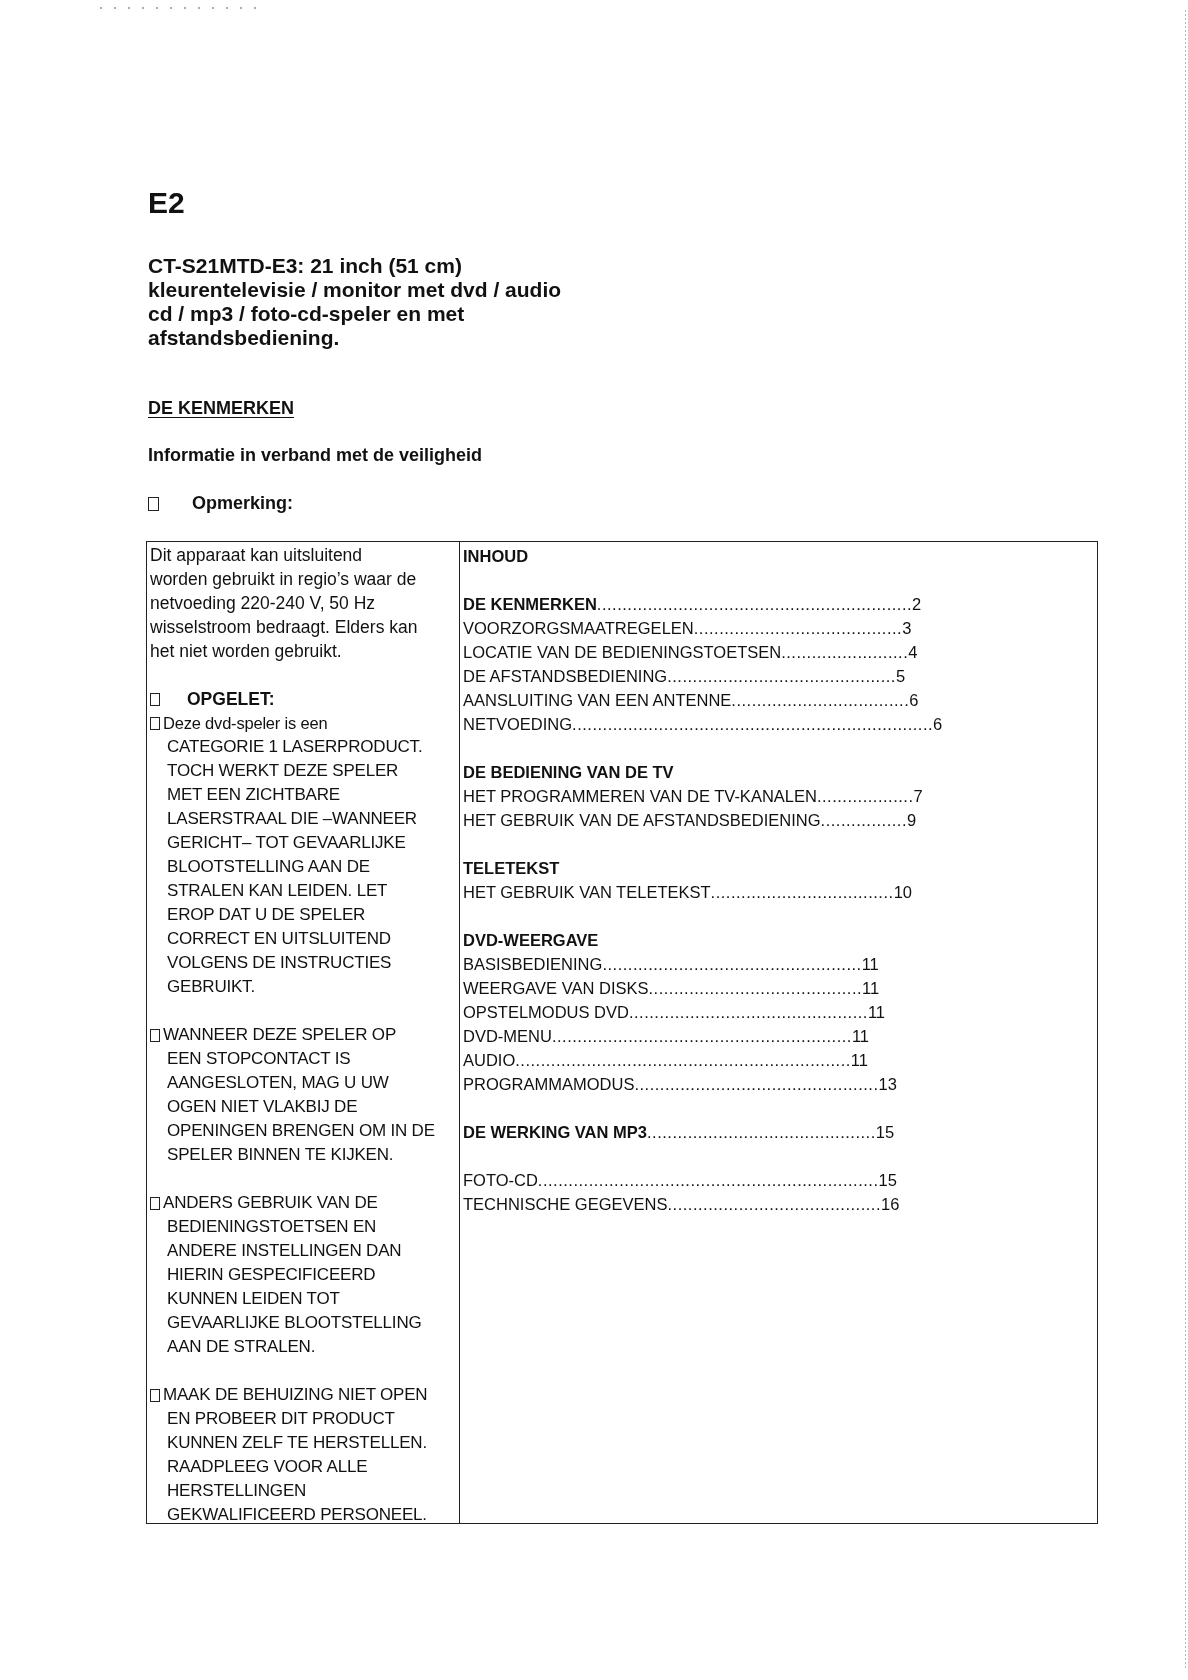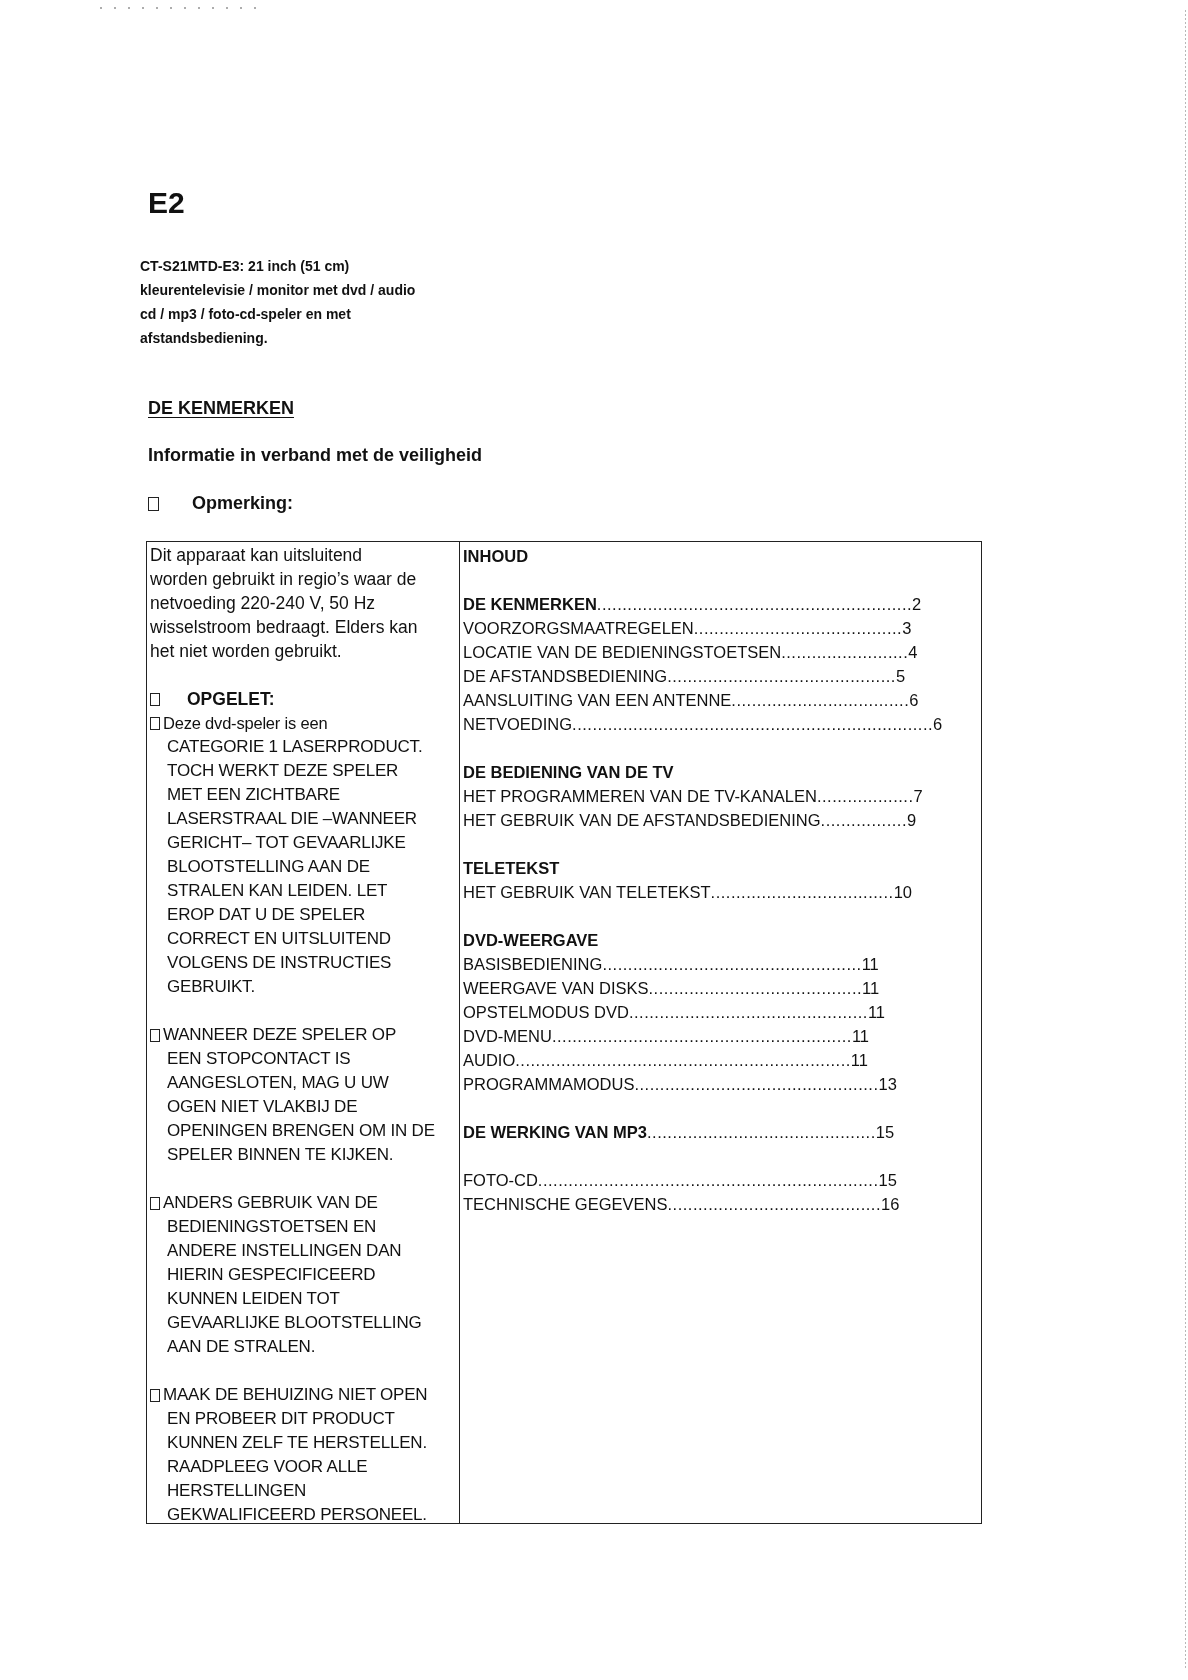--- a/index.html
+++ b/index.html
@@ -15,42 +15,42 @@
     .scan-specks-top {
       position: absolute; left: 100px; top: 7px; width: 160px; height: 2px;
       background-image: linear-gradient(90deg, #777 2px, transparent 2px);
       background-size: 14px 2px; opacity: 0.6;
     }
     .page-code {
       position: absolute; left: 148px; top: 186px;
       font-family: Liberation Sans, sans-serif; font-weight: bold; font-size: 30px;
     }
     .product-title {
-      position: absolute; left: 140px; top: 254px; width: 420px;
-      font-weight: bold; font-size: 14px; line-height: 24px;
+      position: absolute; left: 148px; top: 254px; width: 420px;
+      font-weight: bold; font-size: 21px; line-height: 24px;
     }
     .section-heading {
       position: absolute; left: 148px; top: 398px;
       font-weight: bold; font-size: 18px; text-decoration: underline;
       text-underline-offset: 3px;
     }
     .subheading {
       position: absolute; left: 148px; top: 445px;
       font-weight: bold; font-size: 18px;
     }
     .remark {
       position: absolute; left: 148px; top: 493px;
       font-weight: bold; font-size: 18px; display: flex; align-items: center; gap: 29px;
     }
     .box-glyph {
       display: inline-block; width: 9px; height: 12px; border: 1px solid #222;
       margin-right: 4px; flex: none;
     }
     .info-table {
-      position: absolute; left: 146px; top: 541px; width: 836px; height: 983px;
+      position: absolute; left: 146px; top: 541px; width: 952px; height: 983px;
       border: 1.5px solid #222; box-sizing: border-box; display: flex;
     }
     .col-left {
       width: 313px; border-right: 1.5px solid #222; box-sizing: border-box;
       padding: 1px 0 0 3px; font-size: 17.5px; line-height: 24px;
     }
     .col-right {
       flex: 1; padding: 2px 0 0 3px; font-size: 16.5px; line-height: 24px;
     }
     .para { margin: 0; }

